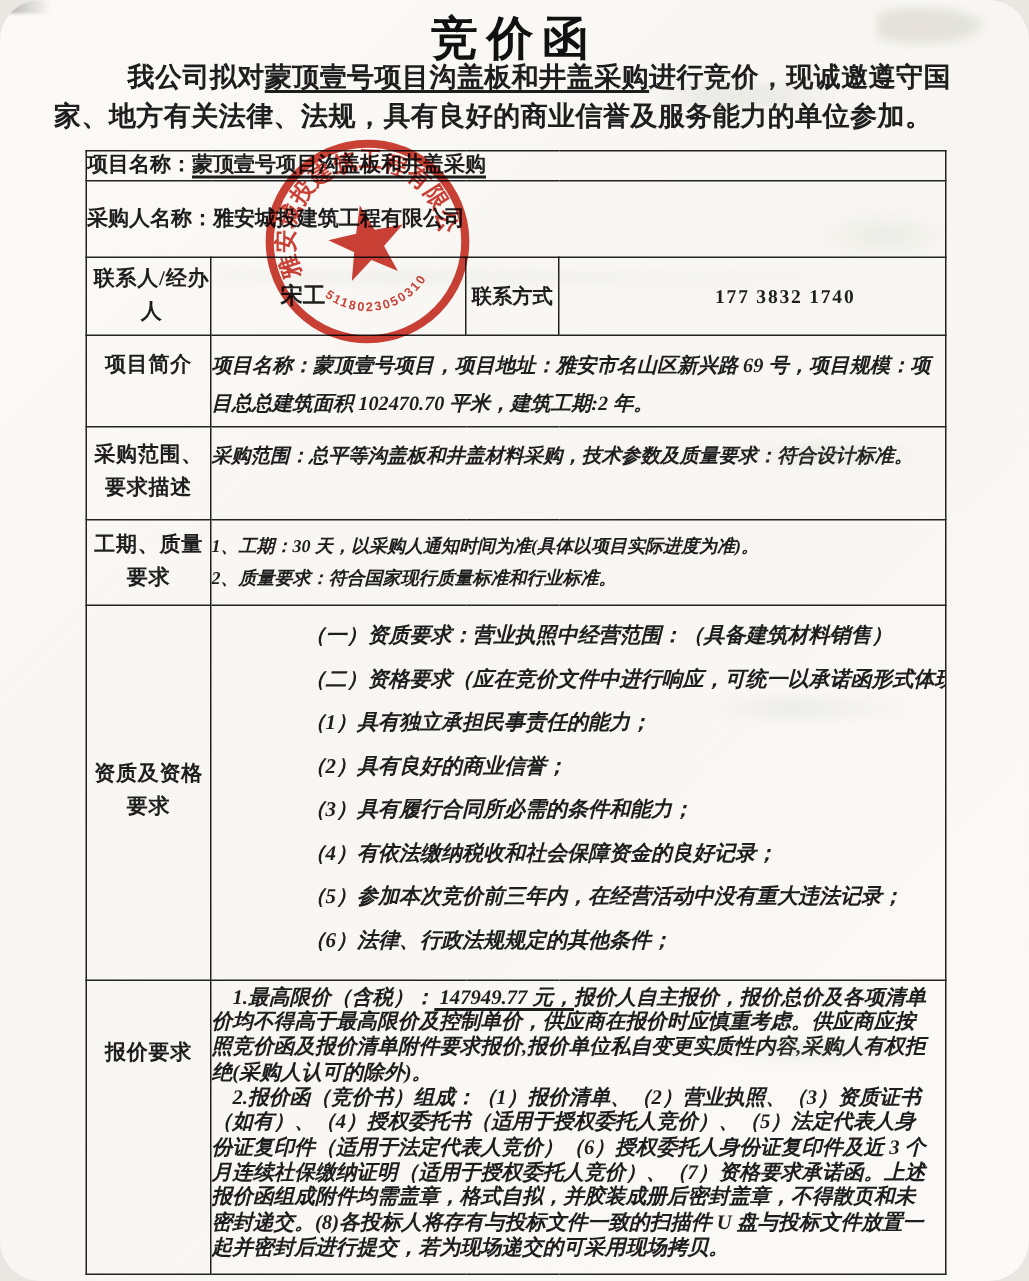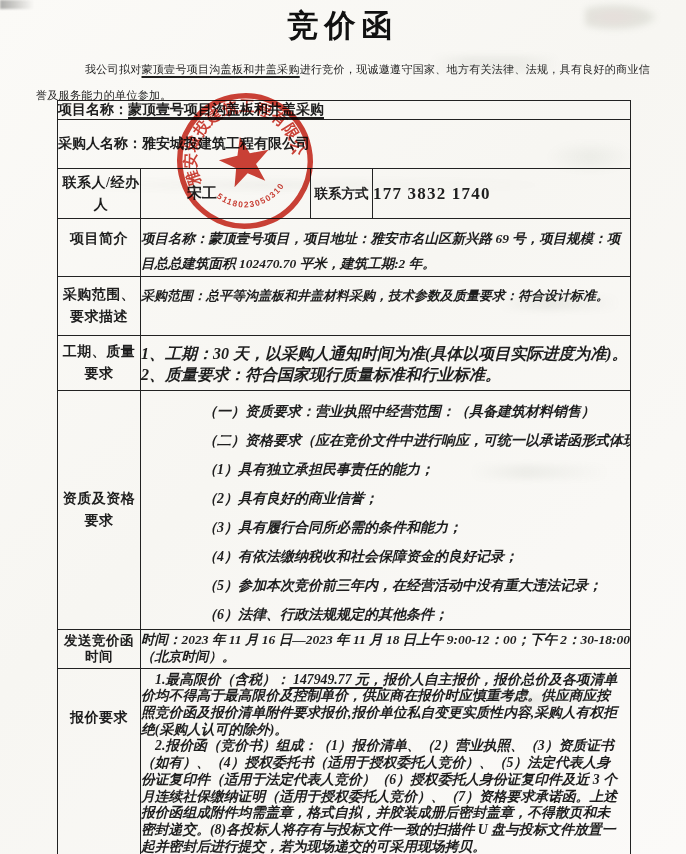--- a/index.html
+++ b/index.html
@@ -4,30 +4,31 @@
 <style>
   html,body{margin:0;padding:0;background:#e9e7e2;}
   .page{
     position:relative;
     width:686px;height:854px;
     margin:0 auto;
     background:linear-gradient(135deg,#fbfaf7 0%,#f7f6f2 45%,#fbfaf8 100%);
     font-family:"Liberation Serif", serif;
     color:#1e1e1e;
     overflow:hidden;
+    border-radius:27px;
   }
   .doc-title{
     position:absolute;top:5px;left:0;width:100%;
     text-align:center;
     font-size:31px;font-weight:900;letter-spacing:6px;
     color:#111;
   }
   .intro{
-    position:absolute;top:56px;left:36px;width:614px;
-    font-size:11px;font-weight:400;line-height:26px;
+    position:absolute;top:38px;left:36px;width:614px;
+    font-size:18px;font-weight:700;line-height:26px;
     text-indent:49px;
     letter-spacing:.3px;
   }
   .u{ text-decoration:underline; text-decoration-thickness:1.5px; text-underline-offset:3px;}
   table.bid{
     position:absolute;left:57px;top:100px;
     width:573px;height:750px;
     border-collapse:collapse;table-layout:fixed;
     background:transparent;
   }
@@ -36,25 +37,25 @@
     padding:0;
     font-size:14px;font-weight:700;
     vertical-align:middle;
     overflow:hidden;
   }
   td.lbl{ text-align:center; line-height:22px; letter-spacing:.5px; padding:0 2px;}
   td.content{ padding:4px 10px 4px 12px;font-style:italic; }
   .full-row td{ padding:4px 8px 4px 10px; font-size:14.5px; }
   tr.r-contact td.name-cell{ text-align:left; padding-left:46px; font-size:15px;}
   tr.r-contact td.method-lbl{ text-align:center; font-size:13.5px; letter-spacing:0;}
-  tr.r-contact td.phone-cell{ text-align:left; font-family:"Liberation Serif",serif; font-size:17px; letter-spacing:1.2px;}
+  tr.r-contact td.phone-cell{ text-align:center; font-family:"Liberation Serif",serif; font-size:13px; letter-spacing:1.2px;padding-left:44px;}
   tr.r-summary td.content{ font-size:13.5px; line-height:25px; vertical-align:top; padding-top:7px;}
   tr.r-summary td.lbl{ vertical-align:top; padding-top:9px;}
   tr.r-scope td.content{ font-size:13px; line-height:20px; vertical-align:top; padding-top:9px; white-space:nowrap;}
-  tr.r-schedule td.content{ font-size:16px; line-height:21px; vertical-align:top; padding-top:7px;}
+  tr.r-schedule td.content{ font-size:12px; line-height:21px; vertical-align:top; padding-top:7px;}
   tr.r-qual td.content{ vertical-align:top; padding-top:6px; padding-left:62px; font-size:14px;}
   tr.r-qual .qline{ line-height:29px; white-space:nowrap;}
   tr.r-time td.content{ font-size:13.5px; line-height:16.8px; padding-top:2px; padding-bottom:2px;}
   tr.r-offer td.lbl{ vertical-align:top; padding-top:38px;}
   tr.r-offer td.content{ vertical-align:top; font-size:13.8px; line-height:16.7px; padding-top:3px; padding-right:8px;}
   tr.r-offer p{ margin:0; text-indent:14px;}
   
   .stamp{
     position:absolute; left:166px; top:82px; width:158px; height:158px;
     transform:rotate(-12deg);
@@ -132,24 +133,20 @@
         <div class="qline">（一）资质要求：营业执照中经营范围：（具备建筑材料销售）</div>
         <div class="qline">（二）资格要求（应在竞价文件中进行响应，可统一以承诺函形式体现）</div>
         <div class="qline">（1）具有独立承担民事责任的能力；</div>
         <div class="qline">（2）具有良好的商业信誉；</div>
         <div class="qline">（3）具有履行合同所必需的条件和能力；</div>
         <div class="qline">（4）有依法缴纳税收和社会保障资金的良好记录；</div>
         <div class="qline">（5）参加本次竞价前三年内，在经营活动中没有重大违法记录；</div>
         <div class="qline">（6）法律、行政法规规定的其他条件；</div>
       </td>
     </tr>
-    <tr class="r-time" style="height:37px">
-      <td class="lbl" style="line-height:16px;font-size:13.5px;">发送竞价函时间</td>
-      <td class="content" colspan="3">时间：2023 年 11 月 16 日—2023 年 11 月 18 日上午 9:00-12：00；下午 2：30-18:00（北京时间）。</td>
-    </tr>
     <tr class="r-offer" style="height:183px">
       <td class="lbl">报价要求</td>
       <td class="content" colspan="3">
         <p><span>1.最高限价（含税）：</span><span class="u"> 147949.77 元，</span><span>报价人自主报价，报价总价及各项清单价均不得高于最高限价及控制单价，供应商在报价时应慎重考虑。供应商应按照竞价函及报价清单附件要求报价,报价单位私自变更实质性内容,采购人有权拒绝(采购人认可的除外)。</span></p>
         <p>2.报价函（竞价书）组成：（1）报价清单、（2）营业执照、（3）资质证书（如有）、（4）授权委托书（适用于授权委托人竞价）、（5）法定代表人身份证复印件（适用于法定代表人竞价）（6）授权委托人身份证复印件及近 3 个月连续社保缴纳证明（适用于授权委托人竞价）、（7）资格要求承诺函。上述报价函组成附件均需盖章，格式自拟，并胶装成册后密封盖章，不得散页和未密封递交。(8)各投标人将存有与投标文件一致的扫描件 U 盘与投标文件放置一起并密封后进行提交，若为现场递交的可采用现场拷贝。</p>
       </td>
     </tr>
   </tbody>
     </table>
 

